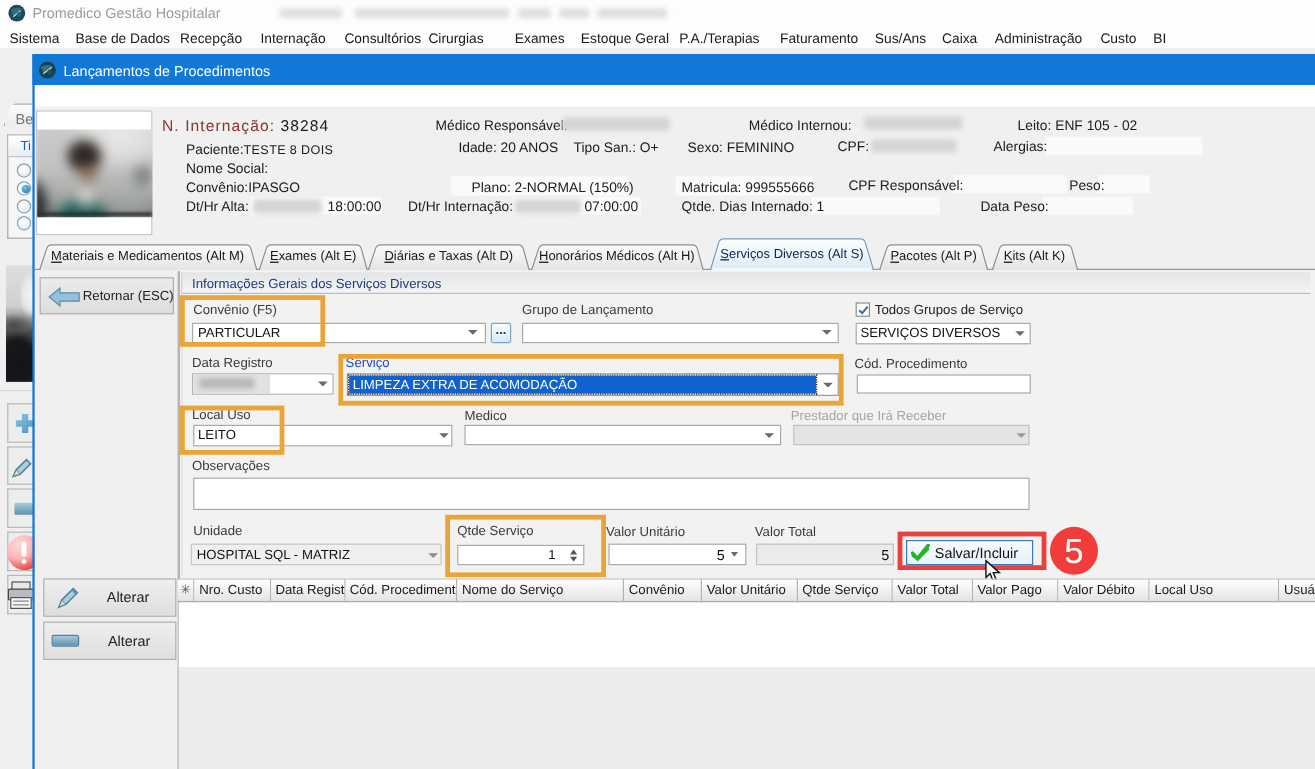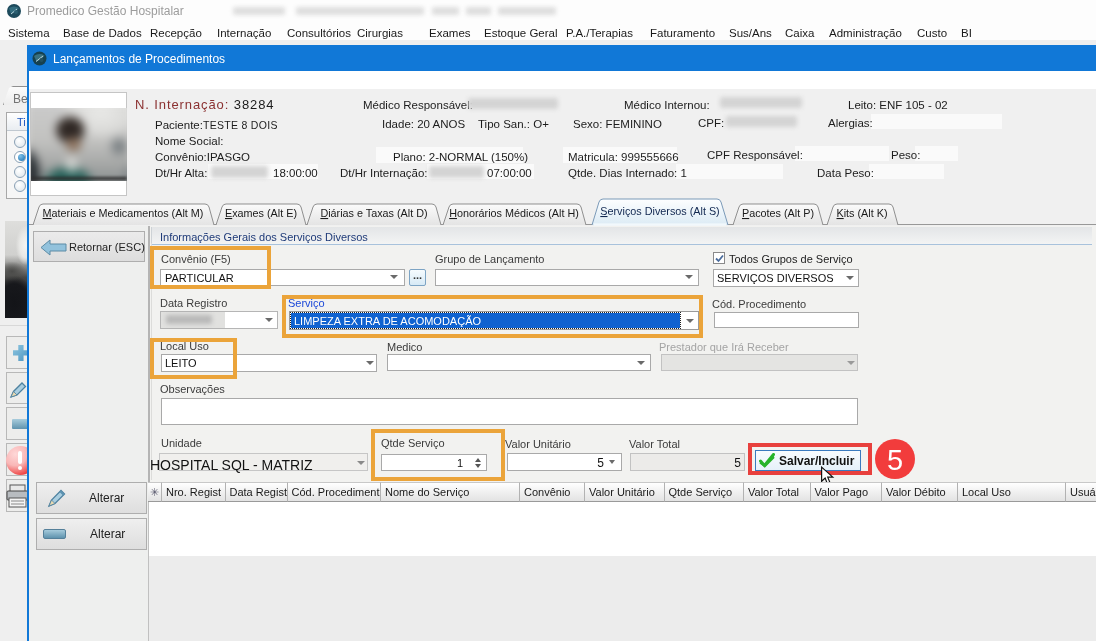--- a/index.html
+++ b/index.html
@@ -246,55 +246,55 @@
 <div class="arr" style="left:637px;top:361px"></div>
 <div class="lbl" style="left:659px;top:341px;color:#a4a4a4">Prestador que Irá Receber</div>
 <div class="combo" style="left:661px;top:354px;width:197px;height:17px;background:#e4e4e2;border-color:#c2c2c2"></div>
 <div class="arr" style="left:847px;top:361px;border-top-color:#9a9a9a"></div>
 
 <div class="lbl" style="left:160px;top:383px">Observações</div>
 <div class="combo" style="left:161px;top:398px;width:697px;height:27px"></div>
 
 <div class="lbl" style="left:161px;top:437px">Unidade</div>
 <div class="combo" style="left:159px;top:453px;width:209px;height:18px;background:#f0efed;border-color:#c6c6c6"></div>
-<div class="ab" style="left:150px;top:457px;font-size:14px;color:#111">HOSPITAL SQL - MATRIZ</div>
+<div class="ab" style="left:164px;top:457px;font-size:11px;color:#111">HOSPITAL SQL - MATRIZ</div>
 <div class="arr" style="left:357px;top:461px;border-top-color:#8a8a8a"></div>
 <div class="lbl" style="left:381px;top:437px">Qtde Serviço</div>
 <div class="combo" style="left:381px;top:454px;width:106px;height:17px"></div>
 <div class="ab" style="left:381px;top:457px;width:82px;text-align:right;font-size:11px;color:#111">1</div>
 <div class="ab" style="left:475px;top:458px;width:0;height:0;border-left:3.5px solid transparent;border-right:3.5px solid transparent;border-bottom:4px solid #555"></div>
 <div class="ab" style="left:475px;top:464px;width:0;height:0;border-left:3.5px solid transparent;border-right:3.5px solid transparent;border-top:4px solid #555"></div>
 <div class="lbl" style="left:505px;top:438px">Valor Unitário</div>
 <div class="combo" style="left:507px;top:453px;width:115px;height:18px"></div>
 <div class="ab" style="left:507px;top:456px;width:97px;text-align:right;font-size:12px;color:#111">5</div>
 <div class="arr" style="left:609px;top:460px;border-left-width:3.5px;border-right-width:3.5px"></div>
 <div class="lbl" style="left:629px;top:438px">Valor Total</div>
 <div class="combo" style="left:630px;top:453px;width:115px;height:18px;background:#ecebe9;border-color:#c2c2c2"></div>
 <div class="ab" style="left:630px;top:456px;width:111px;text-align:right;font-size:12px;color:#111">5</div>
 
 <div class="ab" style="left:755px;top:450px;width:106px;height:21px;background:linear-gradient(#f8fbfe,#e6f1fa);border:1px solid #3a7abf"></div>
 <svg class="ab" style="left:759px;top:453px" width="16" height="15" viewBox="0 0 16 15">
       <path d="M1.5 8 L5.5 12.5 L14.5 1.5 L15.5 5 L6 14.5 L0.5 10.5 Z" fill="#28b32b"></path>
       <path d="M1.5 8 L5.5 12.5 L14.5 1.5" fill="none" stroke="#28b32b" stroke-width="3" stroke-linecap="round"></path>
     </svg>
-<div class="ab" style="left:779px;top:454px;font-size:12px;font-weight:bold;color:#111">Salvar/Incluir</div>
+<div class="ab" style="left:779px;top:454px;font-size:12px;font-weight:normal;color:#111">Salvar/Incluir</div>
 
 <div class="obox" style="left:150px;top:246px;width:121px;height:43px"></div>
 <div class="obox" style="left:282px;top:295px;width:421px;height:43px"></div>
 <div class="obox" style="left:150px;top:338px;width:87px;height:41px"></div>
 <div class="obox" style="left:371px;top:429px;width:134px;height:52px"></div>
 <div class="ab" style="left:748px;top:443px;width:124px;height:32px;border:4px solid #e8403d"></div>
 <div class="ab" style="left:875px;top:439px;width:40px;height:40px;border-radius:50%;background:#f23c3c"></div>
 <div class="ab" style="left:875px;top:444px;width:40px;text-align:center;font-size:29px;color:#fff">5</div>
 <svg class="ab" style="left:820px;top:466px" width="15" height="20" viewBox="0 0 12 17">
       <path d="M1 1 L1 13 L4 10.2 L6 15.5 L8.2 14.5 L6.2 9.5 L10.5 9.5 Z" fill="#fff" stroke="#111" stroke-width="1"></path>
     </svg>
 
 <div class="hcell" style="left:148px;width:14px;padding-left:2px;color:#5a5a6e">✳</div>
-<div class="hcell" style="left:162px;width:63.5px">Nro. Regist</div>
+<div class="hcell" style="left:162px;width:63.5px">Nro. Custo</div>
 <div class="hcell" style="left:225.5px;width:62px">Data Regist</div>
 <div class="hcell" style="left:287.5px;width:93.5px">Cód. Procediment</div>
 <div class="hcell" style="left:381px;width:139px">Nome do Serviço</div>
 <div class="hcell" style="left:520px;width:65px">Convênio</div>
 <div class="hcell" style="left:585px;width:79.5px">Valor Unitário</div>
 <div class="hcell" style="left:664.5px;width:79.5px">Qtde Serviço</div>
 <div class="hcell" style="left:744px;width:66.5px">Valor Total</div>
 <div class="hcell" style="left:810.5px;width:71.5px">Valor Pago</div>
 <div class="hcell" style="left:882px;width:76px">Valor Débito</div>
 <div class="hcell" style="left:958px;width:108px">Local Uso</div>

